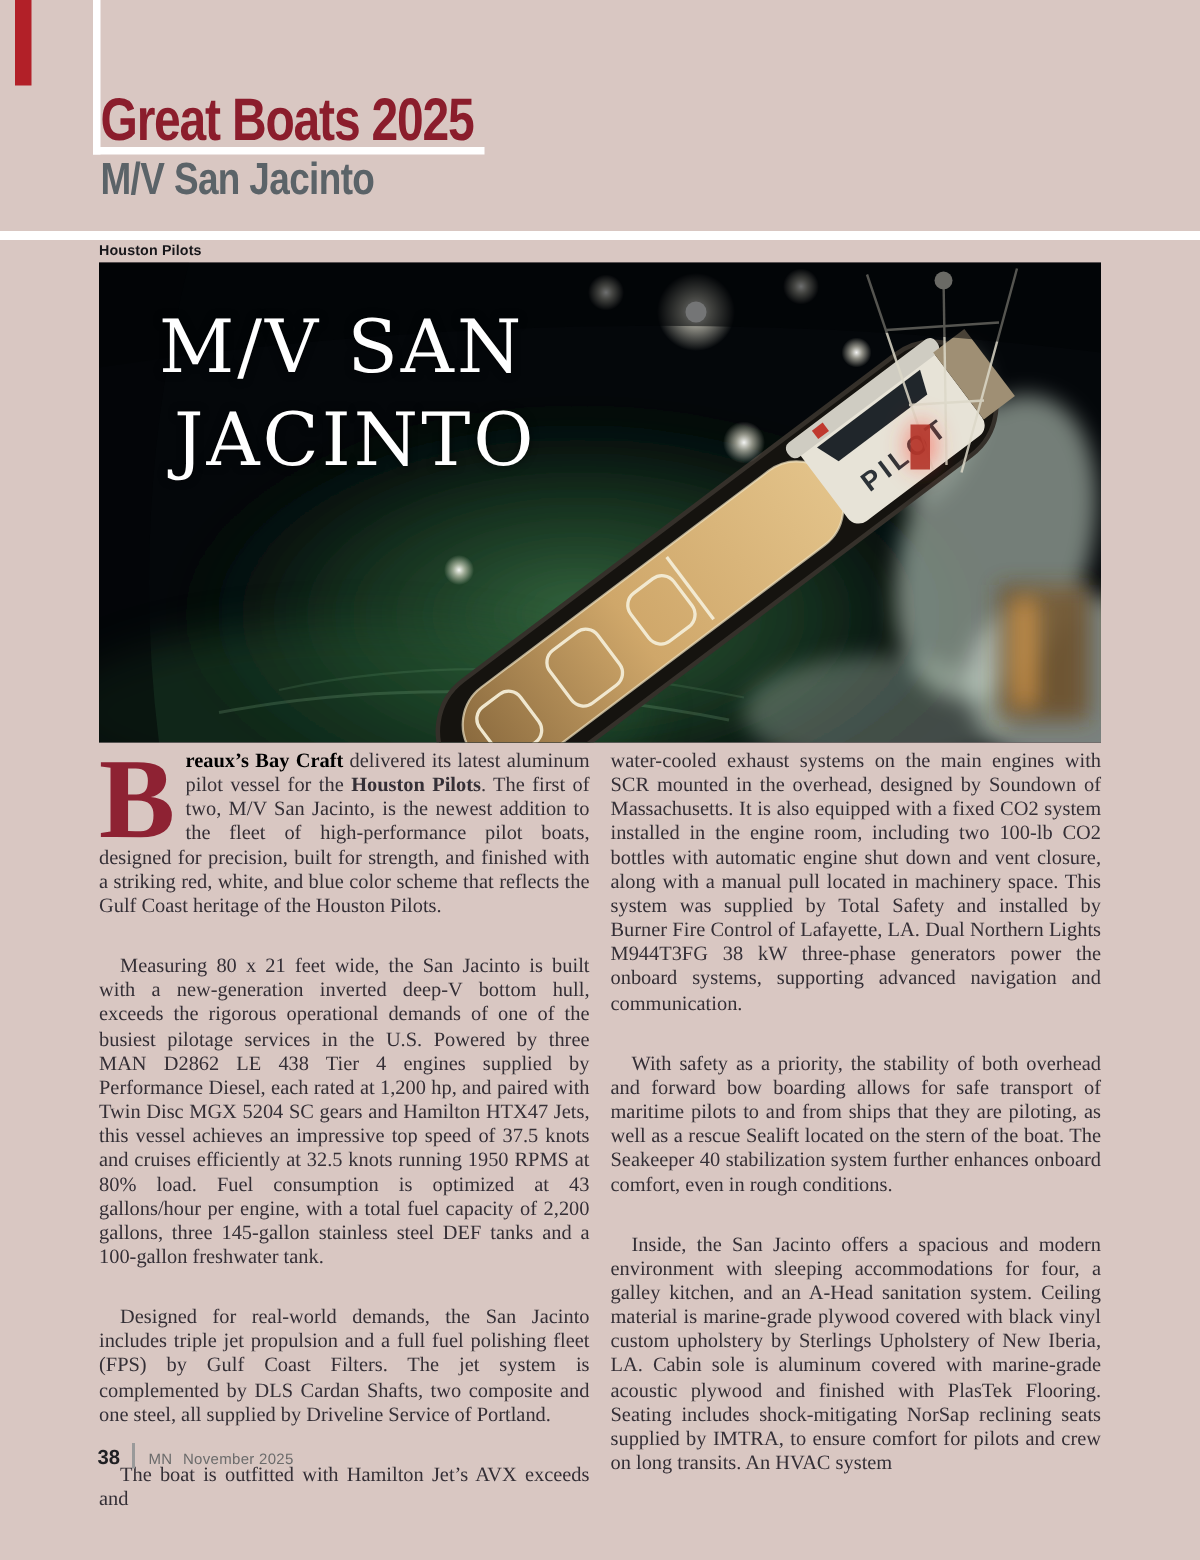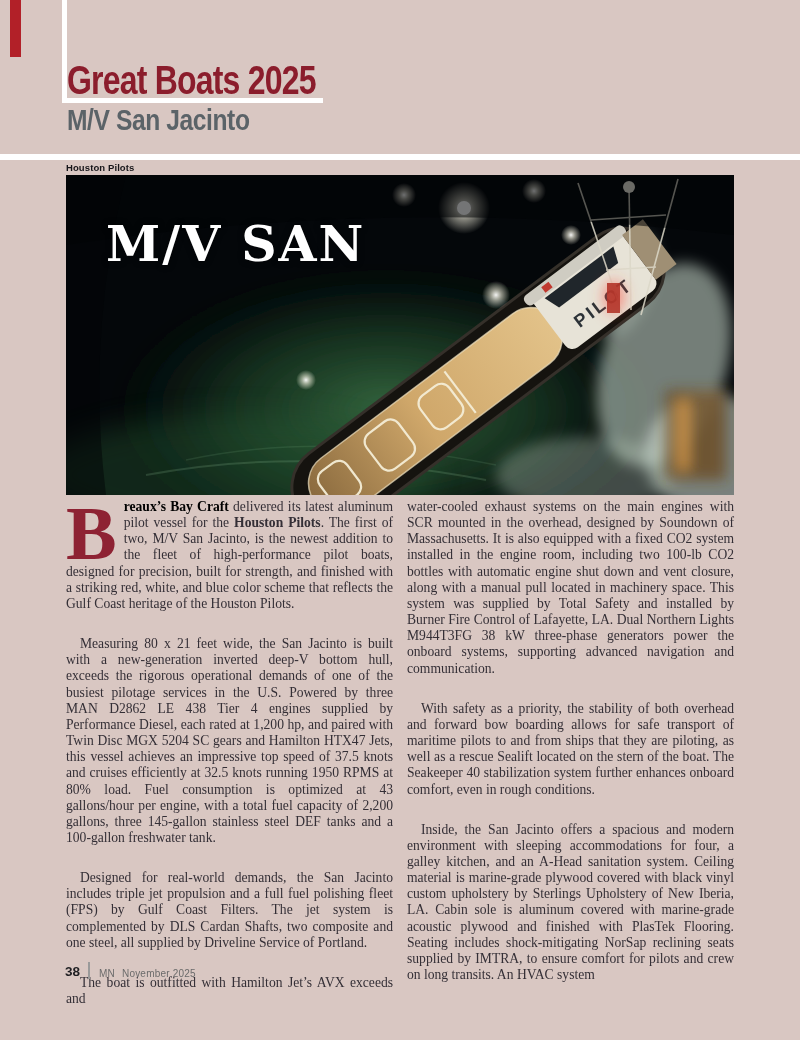--- a/index.html
+++ b/index.html
@@ -31,24 +31,23 @@
     font-family:"Liberation Sans", sans-serif; font-weight:bold;
     font-size:9.5px; color:#17161a; letter-spacing:0.1px;
   }
   .photo{
     position:absolute; left:66px; top:175px; width:668px; height:320px;
     background:#05070a; overflow:hidden;
   }
   .photo svg{position:absolute; left:0; top:0;}
   .photo-headline{
     position:absolute; left:40px; top:26px;
-    font-family:"DejaVu Serif", serif; font-weight:bold;
+    font-family:"DejaVu Serif", serif; font-weight:normal;
     color:#ffffff; font-size:49px; line-height:62px; letter-spacing:2px;
     text-shadow:0 0 6px rgba(0,0,0,0.6);
-    margin-top:12px;
   }
   .photo-headline .l2{padding-left:10px;}
 
   .article{
     position:absolute; left:66px; top:499px; width:668px;
     display:flex; gap:14px;
     color:#342f36; font-size:13.6px; line-height:16.15px; text-align:justify;
   }
   .col{width:327px;}
   .col p{margin:0;}
@@ -172,20 +171,21 @@
       <circle cx="505" cy="60" r="10" fill="url(#lightBloom)"></circle>
       <circle cx="430" cy="120" r="14" fill="url(#lightBloom)"></circle>
       <circle cx="240" cy="205" r="10" fill="url(#lightBloom)"></circle>
 
       <rect x="0" y="0" width="668" height="320" fill="#000000" opacity="0"></rect>
       <path d="M0 0 H668 V60 Q 334 20 0 70 Z" fill="#020406" opacity="0.55"></path>
       <path d="M0 0 V320 H40 Q 20 160 60 0 Z" fill="#020406" opacity="0.5"></path>
     </svg>
     <div class="photo-headline">
       <div class="l1">M/V SAN</div>
+      <div class="l2">JACINTO</div>
     </div>
   </div>
 
   <div class="article">
     <div class="col">
       <p><span class="dropcap">B</span><span class="lead-red">reaux’s Bay Craft</span><span> delivered its latest aluminum pilot vessel for the </span><span class="lead-bold">Houston Pilots</span><span>. The first of two, M/V San Jacinto, is the newest addition to the fleet of high-performance pilot boats, designed for precision, built for strength, and finished with a striking red, white, and blue color scheme that reflects the Gulf Coast heritage of the Houston Pilots.</span></p>
       <p class="ind">Measuring 80 x 21 feet wide, the San Jacinto is built with a new-generation inverted deep-V bottom hull, exceeds the rigorous operational demands of one of the busiest pilotage services in the U.S. Powered by three MAN D2862 LE 438 Tier 4 engines supplied by Performance Diesel, each rated at 1,200 hp, and paired with Twin Disc MGX 5204 SC gears and Hamilton HTX47 Jets, this vessel achieves an impressive top speed of 37.5 knots and cruises efficiently at 32.5 knots running 1950 RPMS at 80% load. Fuel consumption is optimized at 43 gallons/hour per engine, with a total fuel capacity of 2,200 gallons, three 145-gallon stainless steel DEF tanks and a 100-gallon freshwater tank.</p>
       <p class="ind">Designed for real-world demands, the San Jacinto includes triple jet propulsion and a full fuel polishing fleet (FPS) by Gulf Coast Filters. The jet system is complemented by DLS Cardan Shafts, two composite and one steel, all supplied by Driveline Service of Portland.</p>
       <p class="ind">The boat is outfitted with Hamilton Jet’s AVX exceeds and</p>
     </div>

